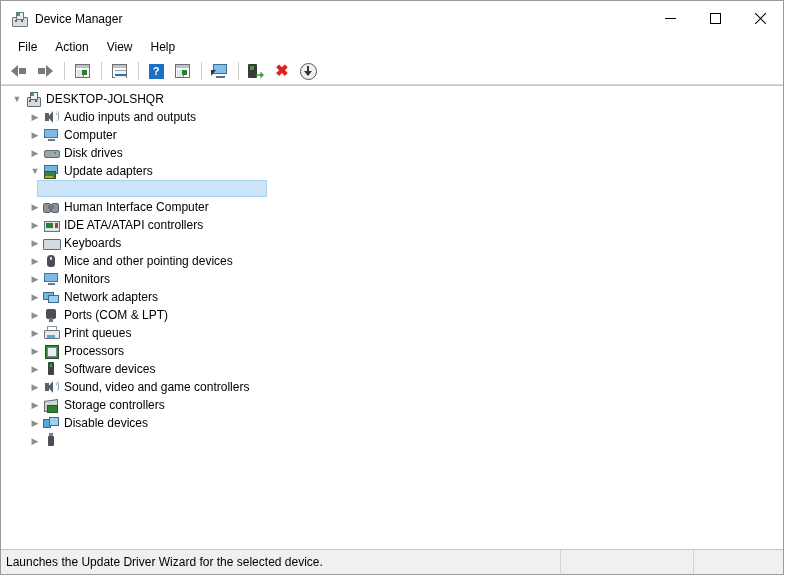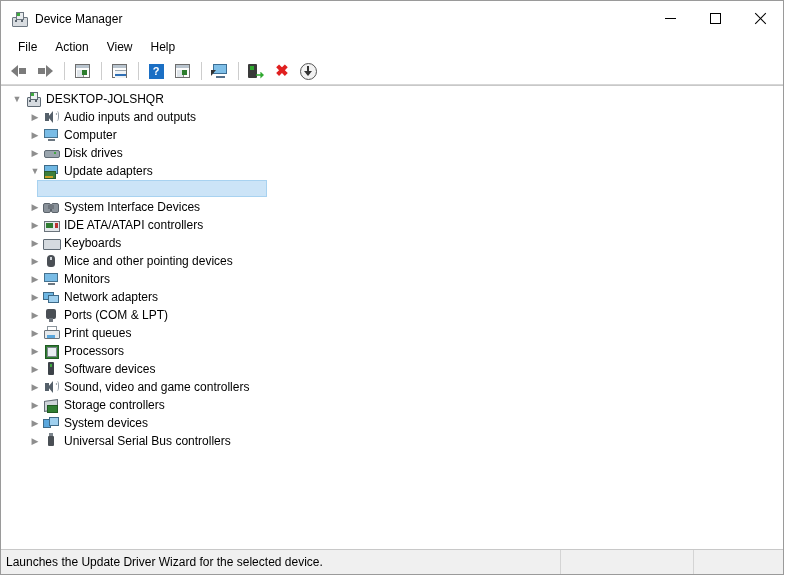--- a/index.html
+++ b/index.html
@@ -567,21 +567,21 @@
         <span class="tlabel"></span>
       </div>
 
       <div class="trow lvl1">
         <span class="chev">▶</span>
         <span class="ticon ic-hid">
             <i class="l"></i>
             <i class="r"></i>
             <i class="mid"></i>
           </span>
-        <span class="tlabel">System Interface Devices</span>
+        <span class="tlabel">Human Interface Computer</span>
       </div>
 
       <div class="trow lvl1">
         <span class="chev">▶</span>
         <span class="ticon ic-ide">
             <i class="body"></i>
             <i class="chip"></i>
             <i class="plug"></i>
           </span>
         <span class="tlabel">IDE ATA/ATAPI controllers</span>
@@ -678,30 +678,29 @@
           </span>
         <span class="tlabel">Storage controllers</span>
       </div>
 
       <div class="trow lvl1">
         <span class="chev">▶</span>
         <span class="ticon ic-sysdev">
             <i class="m1"></i>
             <i class="m2"></i>
           </span>
-        <span class="tlabel">System devices</span>
+        <span class="tlabel">Disable devices</span>
       </div>
 
       <div class="trow lvl1">
         <span class="chev">▶</span>
         <span class="ticon ic-usb">
             <i class="tip"></i>
             <i class="body"></i>
           </span>
-        <span class="tlabel">Universal Serial Bus controllers</span>
       </div>
 
     </div>
 
   </div>
 
   <div class="statusbar">
     <div class="sb-pane sb-main">Launches the Update Driver Wizard for the selected device.</div>
     <div class="sb-pane sb-two"></div>
     <div class="sb-pane sb-three"></div>

